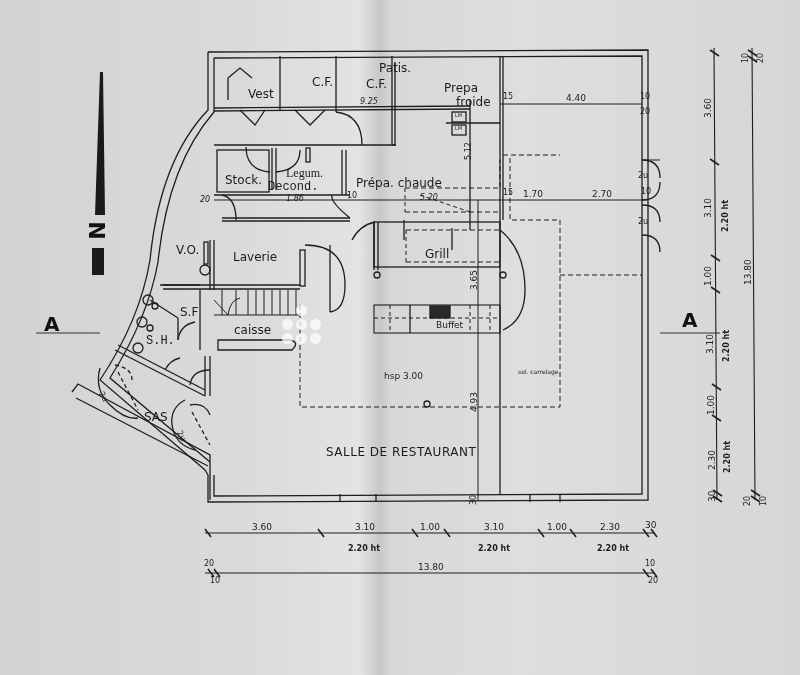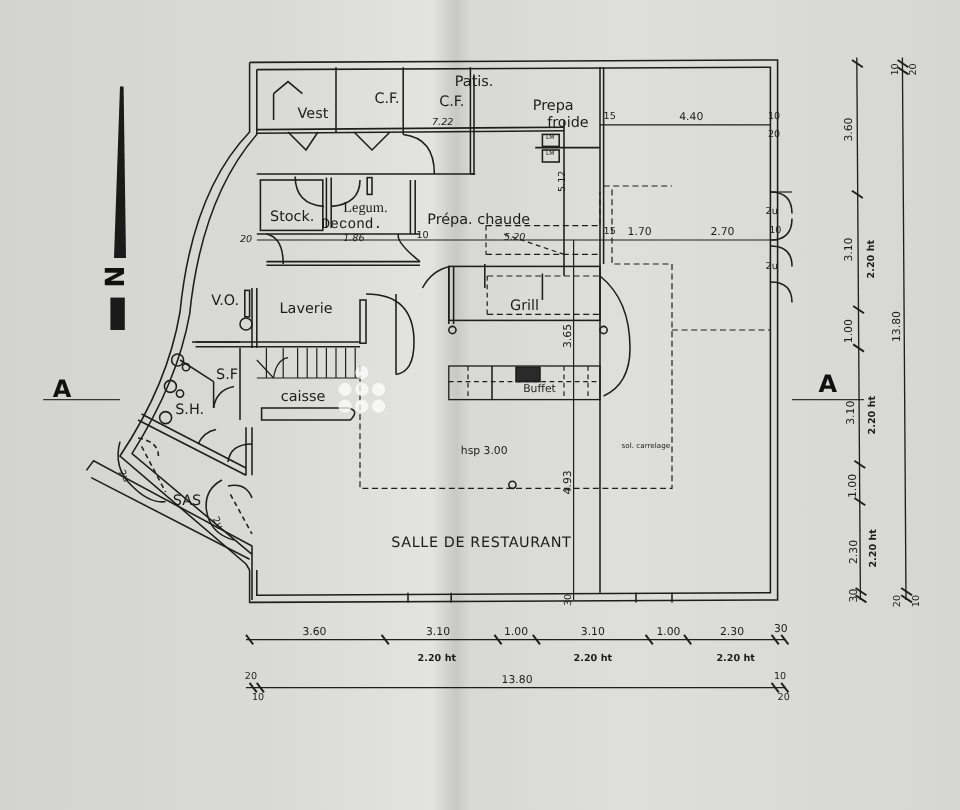--- a/index.html
+++ b/index.html
@@ -261,29 +261,29 @@
 <div class="lbl room" style="left:444px;top:82px;">Prepa</div>
 <div class="lbl room" style="left:456px;top:96px;">froide</div>
 <div class="lbl room" style="left:225px;top:174px;">Stock.</div>
 <div class="lbl room" style="left:286px;top:167px;font-family:Liberation Serif, serif;">Legum.</div>
 <div class="lbl room" style="left:268px;top:181px;font-family:Liberation Mono, monospace;">Decond.</div>
 <div class="lbl room" style="left:356px;top:177px;">Prépa. chaude</div>
 <div class="lbl room" style="left:176px;top:244px;">V.O.</div>
 <div class="lbl room" style="left:233px;top:251px;">Laverie</div>
 <div class="lbl room" style="left:425px;top:248px;">Grill</div>
 <div class="lbl room" style="left:180px;top:306px;">S.F</div>
-<div class="lbl room" style="left:146px;top:335px;">S.H.</div>
+<div class="lbl room" style="left:146px;top:335px;font-family:Liberation Mono, monospace;">S.H.</div>
 <div class="lbl room" style="left:234px;top:324px;">caisse</div>
 <div class="lbl dim" style="left:436px;top:321px;">Buffet</div>
 <div class="lbl room" style="left:144px;top:411px;">SAS</div>
 <div class="lbl room" style="left:326px;top:446px;letter-spacing:0.5px;">SALLE DE RESTAURANT</div>
 
 <div class="lbl dim" style="left:384px;top:372px;">hsp 3.00</div>
 <div class="lbl" style="left:518px;top:369px;font-size:6px;">sol. carrelage</div>
-<div class="lbl dimsm" style="left:360px;top:98px;font-style:italic;">7.22</div>
+<div class="lbl dimsm" style="left:360px;top:98px;font-style:italic;">9.25</div>
 <div class="lbl dimsm" style="left:200px;top:196px;font-style:italic;">20</div>
 <div class="lbl dimsm" style="left:286px;top:195px;font-style:italic;">1.86</div>
 <div class="lbl dimsm" style="left:347px;top:192px;">10</div>
 <div class="lbl dimsm" style="left:420px;top:194px;font-style:italic;">5.20</div>
 <div class="lbl dimsm vert" style="left:465px;top:160px;">5.12</div>
 <div class="lbl dim vert" style="left:470px;top:290px;">3.65</div>
 <div class="lbl dim vert" style="left:470px;top:412px;">4.93</div>
 <div class="lbl dimsm vert" style="left:470px;top:505px;">30</div>
 <div class="lbl" style="left:455px;top:113px;font-size:5px;">LM</div>
 <div class="lbl" style="left:455px;top:126px;font-size:5px;">LM</div>

